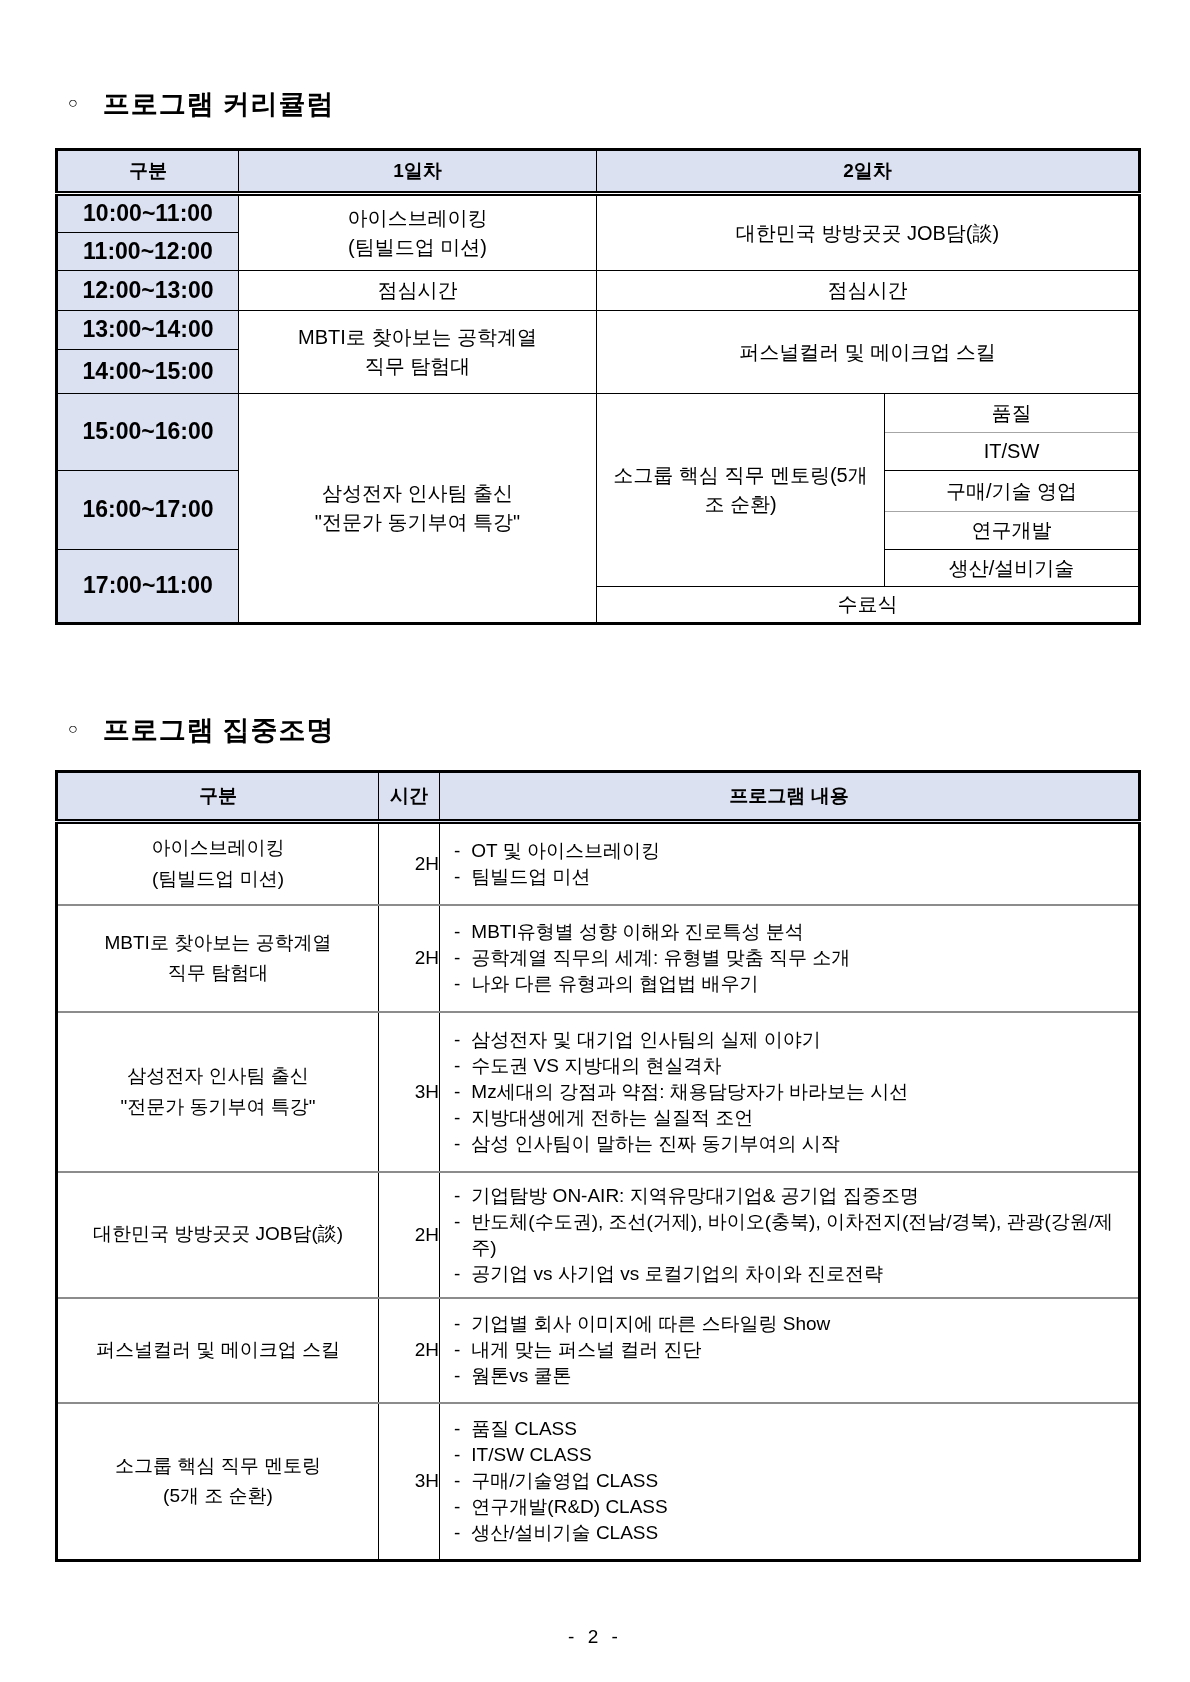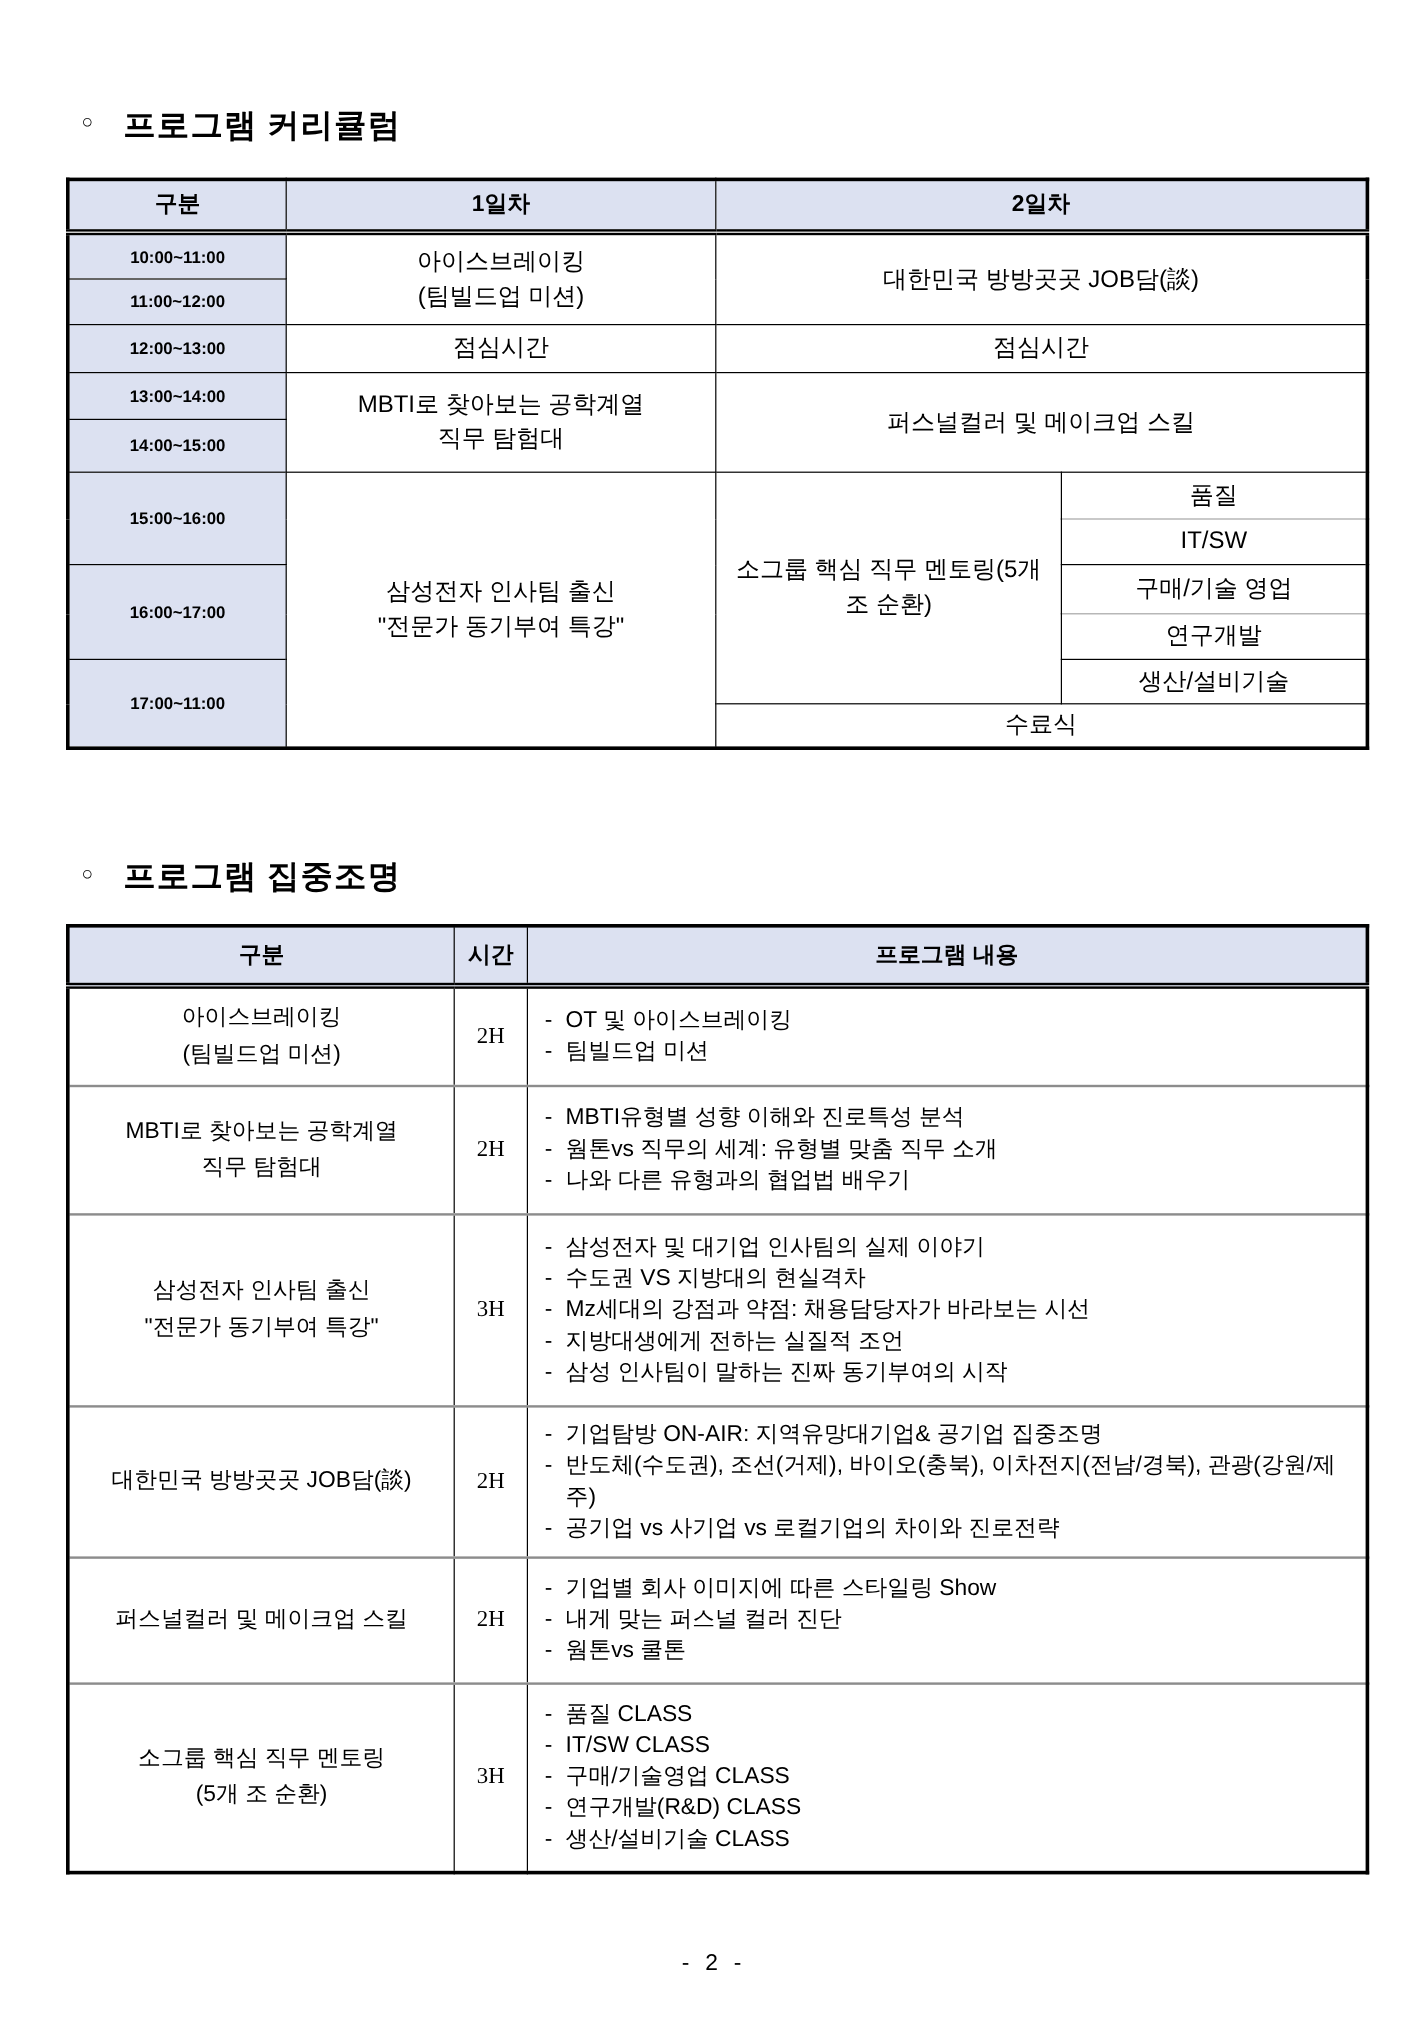--- a/index.html
+++ b/index.html
@@ -34,21 +34,21 @@
     text-align:center; vertical-align:middle;
     font-size:20px; line-height:1.45;
     overflow:hidden;
   }
   .curriculum { border:3px solid #000; }
   .curriculum th {
     background:#dce1f1; font-size:19px; font-weight:bold;
     border-bottom:5px double #000;
   }
   .curriculum td.time {
-    background:#dce1f1; font-weight:bold; font-size:14px;
+    background:#dce1f1; font-weight:bold; font-size:23px;
   }
   .curriculum .pre { white-space:pre-line; }
   .curriculum td.no-bottom { border-bottom-style:none; }
   .curriculum td.gray-top { border-top:1px solid #a6a6a6; }
   .curriculum tr:nth-child(1)  { height:44px; }
   .curriculum tr:nth-child(2)  { height:39px; }
   .curriculum tr:nth-child(3)  { height:38px; }
   .curriculum tr:nth-child(4)  { height:40px; }
   .curriculum tr:nth-child(5)  { height:39px; }
   .curriculum tr:nth-child(6)  { height:44px; }
@@ -69,21 +69,21 @@
     border-left:1px solid #000; border-right:1px solid #000;
     vertical-align:middle; font-size:19px;
   }
   .details th {
     background:#dce1f1; font-weight:bold; text-align:center;
     border-bottom:5px double #000;
   }
   .details td { border-top:2px solid #8c8c8c; }
   .details tr:nth-child(2) td { border-top:none; }
   .details td.name { text-align:center; white-space:pre-line; line-height:1.6; }
-  .details td.hours { text-align:center;font-family:Liberation Serif, serif; }
+  .details td.hours { text-align:right; }
   .details td.content { padding:10px 8px 10px 14px; }
   .details .item { display:flex; line-height:26px; }
   .details .item .dash { flex:0 0 auto; margin-right:11px; }
   .details tr:nth-child(1) { height:50px; }
   .details tr:nth-child(2) { height:83px; }
   .details tr:nth-child(3) { height:107px; }
   .details tr:nth-child(4) { height:160px; }
   .details tr:nth-child(5) { height:100px; }
   .details tr:nth-child(6) { height:105px; }
   .details tr:nth-child(7) { height:158px; }
@@ -204,21 +204,21 @@
       <td class="name">MBTI로 찾아보는 공학계열
 직무 탐험대</td>
       <td class="hours">2H</td>
       <td class="content">
         <div class="item">
               <span class="dash">-</span>
               <span>MBTI유형별 성향 이해와 진로특성 분석</span>
             </div>
         <div class="item">
               <span class="dash">-</span>
-              <span>웜톤vs 직무의 세계: 유형별 맞춤 직무 소개</span>
+              <span>공학계열 직무의 세계: 유형별 맞춤 직무 소개</span>
             </div>
         <div class="item">
               <span class="dash">-</span>
               <span>나와 다른 유형과의 협업법 배우기</span>
             </div>
       </td>
     </tr>
 
     <tr>
       <td class="name">삼성전자 인사팀 출신

